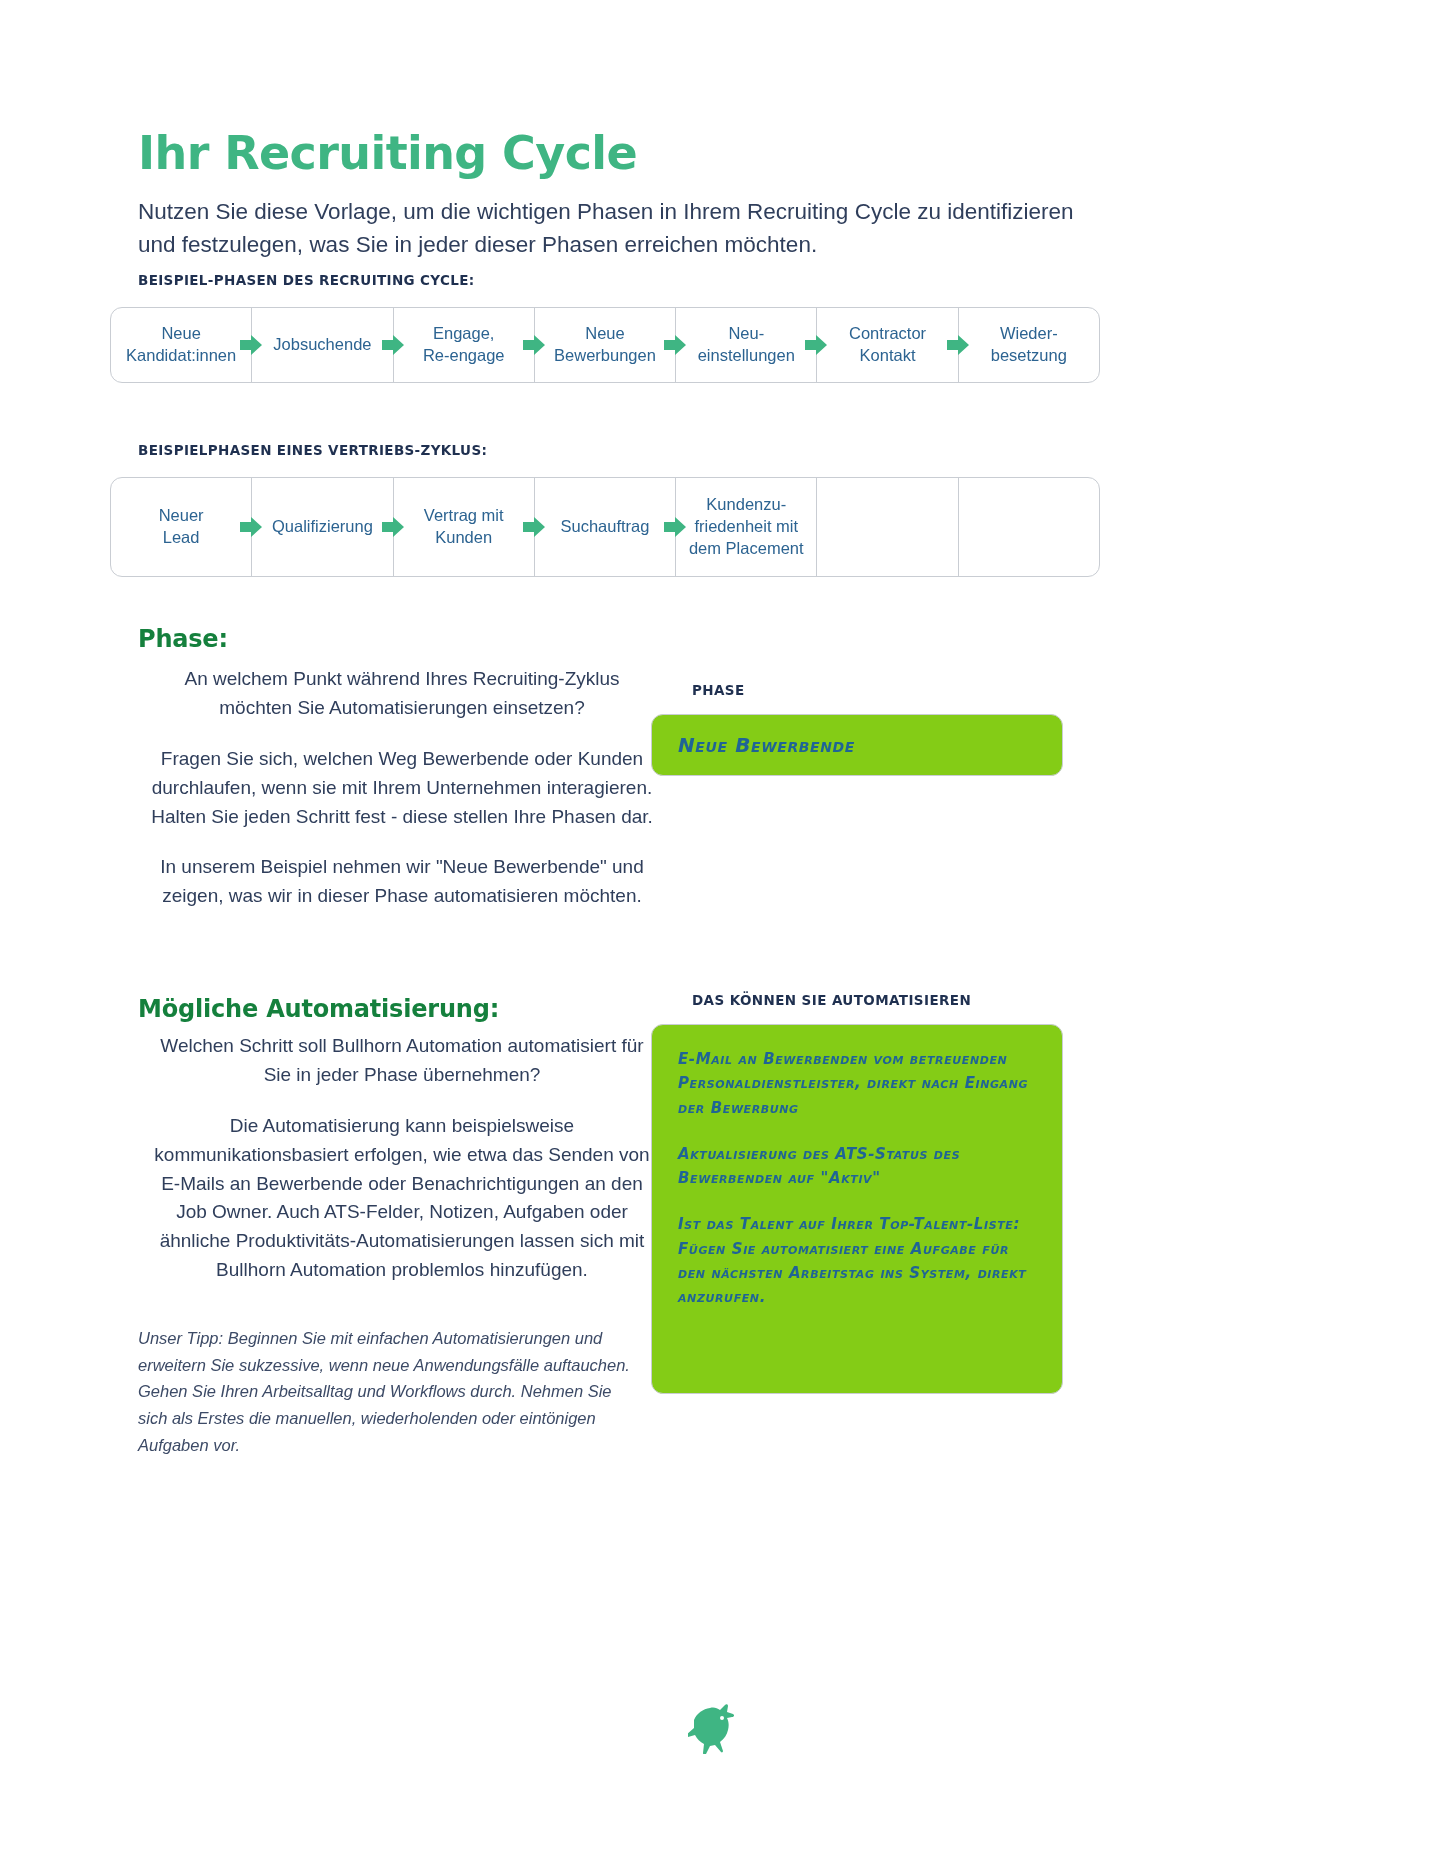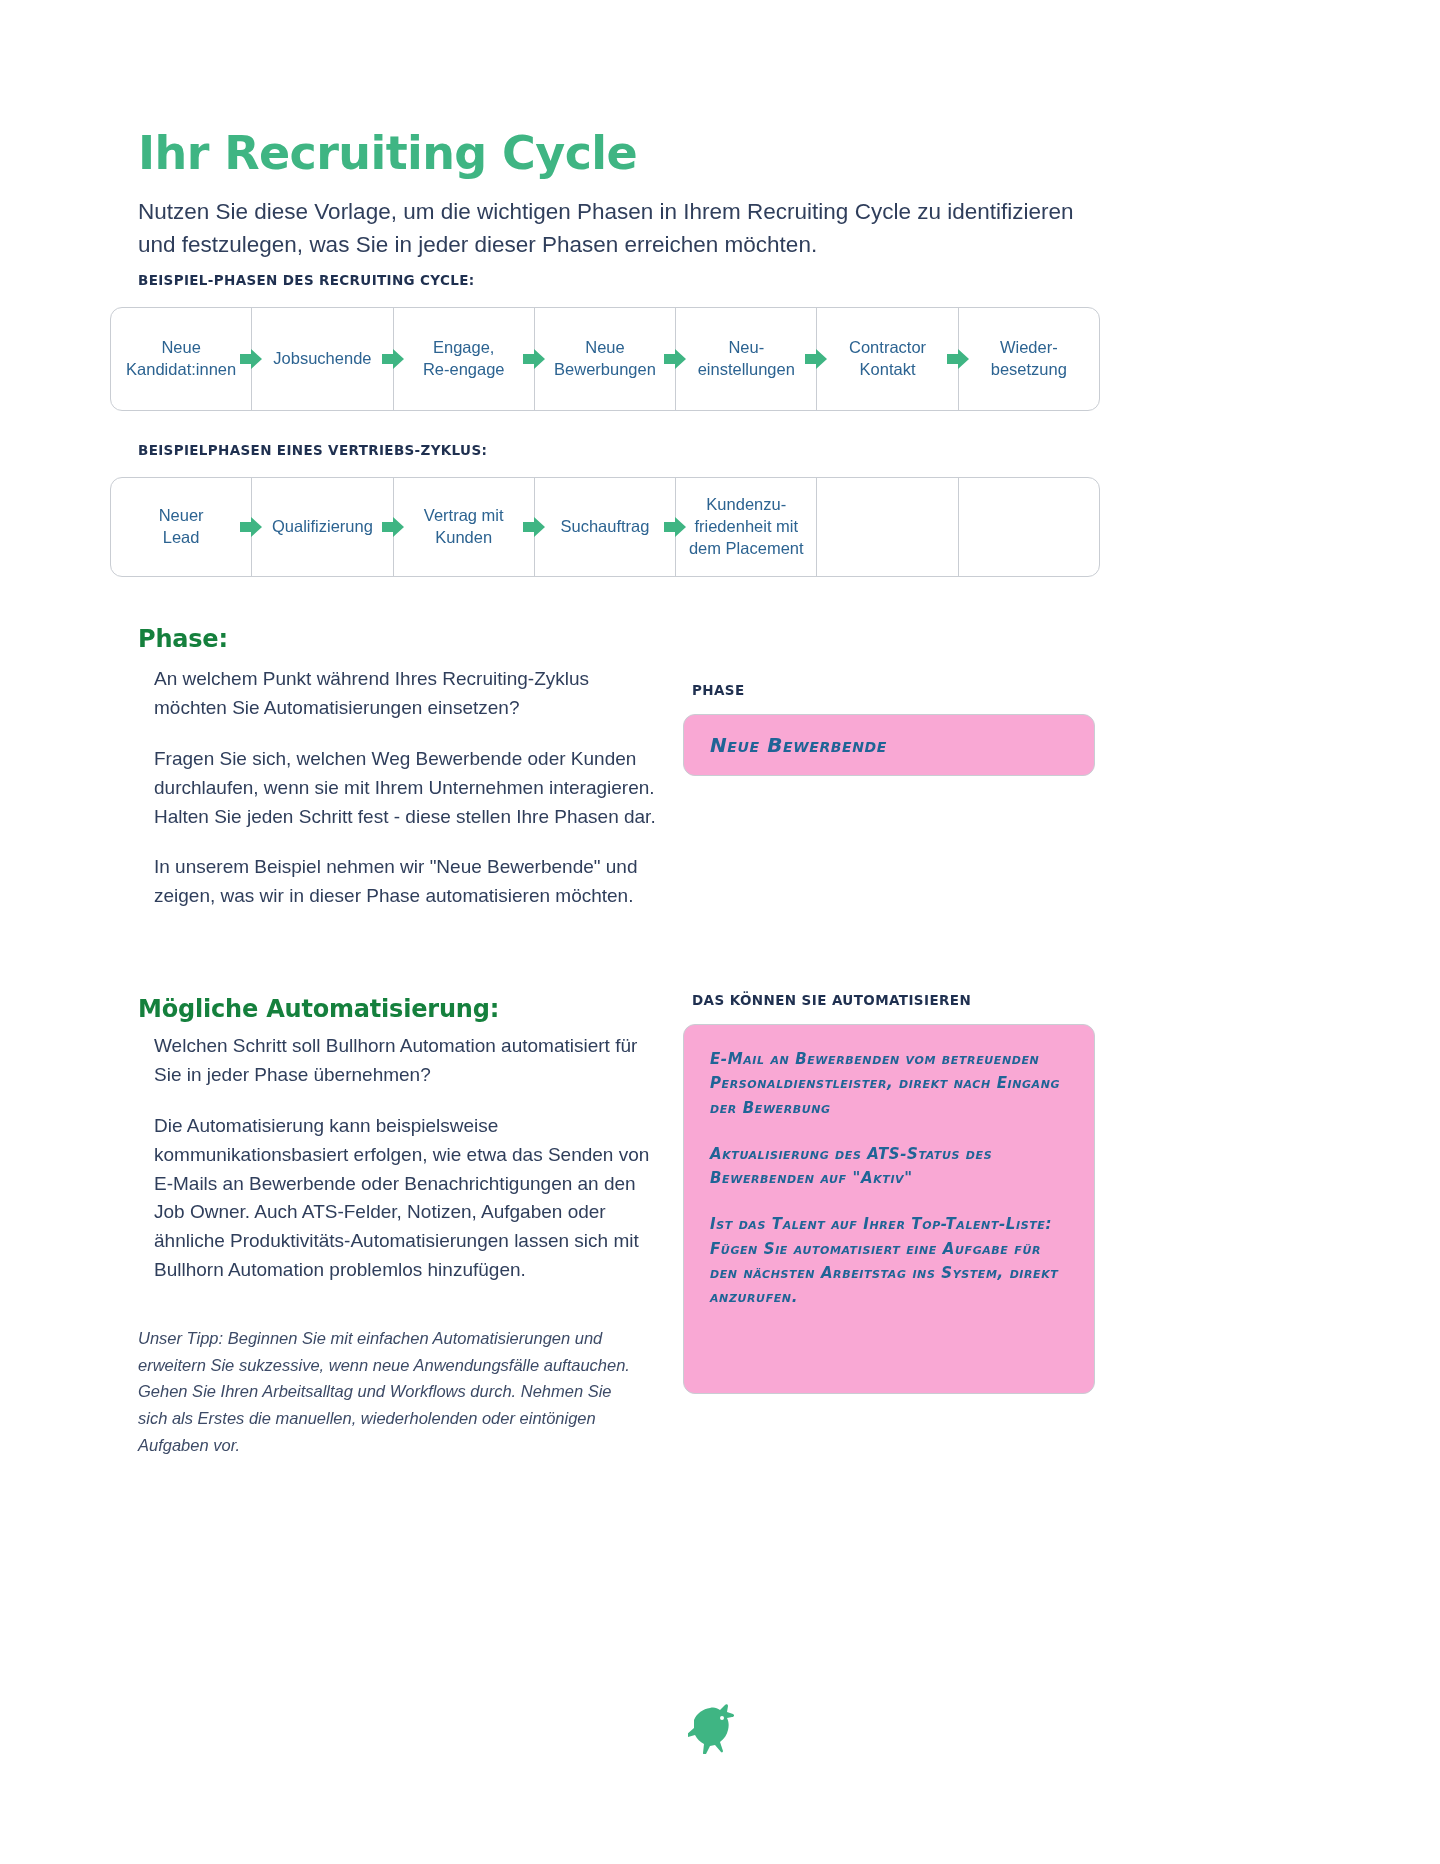--- a/index.html
+++ b/index.html
@@ -66,21 +66,21 @@
   .flow-table {
     position: absolute;
     left: 110px;
     box-sizing: border-box;
     border: 1px solid #c9cdd3;
     border-radius: 12px;
     background: #fff;
     display: flex;
     overflow: visible;
   }
-  .flow-table.t1 { top: 307px; width: 990px; height: 104px; }
+  .flow-table.t1 { top: 307px; width: 990px; height: 76px; }
   .flow-table.t2 { top: 477px; width: 990px; height: 100px; }
 
   .flow-cell {
     flex: 1 1 0;
     position: relative;
     box-sizing: border-box;
     border-right: 1px solid #c9cdd3;
     display: flex;
     align-items: center;
     justify-content: center;
@@ -126,21 +126,21 @@
     position: absolute;
     left: 138px;
     width: 520px;
     font-size: 19px;
     line-height: 1.52;
     color: #2f3e5b;
   }
   .body-col.c-phase { top: 665px; }
   .body-col.c-auto  { top: 1032px; }
 
-  .body-col p { margin: 0 0 22px 16px; }
+  .body-col p { margin: 0 0 22px 8px; text-align: center; }
   .body-col p:last-child { margin-bottom: 0; }
 
   .tip-note {
     position: absolute;
     left: 138px;
     top: 1325px;
     width: 500px;
     font-size: 16.5px;
     line-height: 1.62;
     font-style: italic;
@@ -154,25 +154,25 @@
     font-weight: 700;
     letter-spacing: 0.4px;
     color: #1f3050;
     font-family: "DejaVu Sans", sans-serif;
   }
   .panel-label.pl-phase { left: 692px; top: 682px; }
   .panel-label.pl-auto  { left: 692px; top: 992px; }
 
   .answer-box {
     position: absolute;
-    left: 683px;
+    left: 651px;
     box-sizing: border-box;
     border: 1px solid #c9cdd3;
     border-radius: 12px;
-    background: #f9a8d4;
+    background: #84cc16;
     padding: 22px 26px;
   }
   .answer-box.ab-phase { top: 714px; width: 412px; height: 62px; display:flex; align-items:center; }
   .answer-box.ab-auto  { top: 1024px; width: 412px; height: 370px; }
 
   .hand {
     font-family: "DejaVu Sans", sans-serif;
     font-style: italic;
     font-weight: 700;
     color: #1f6496;

